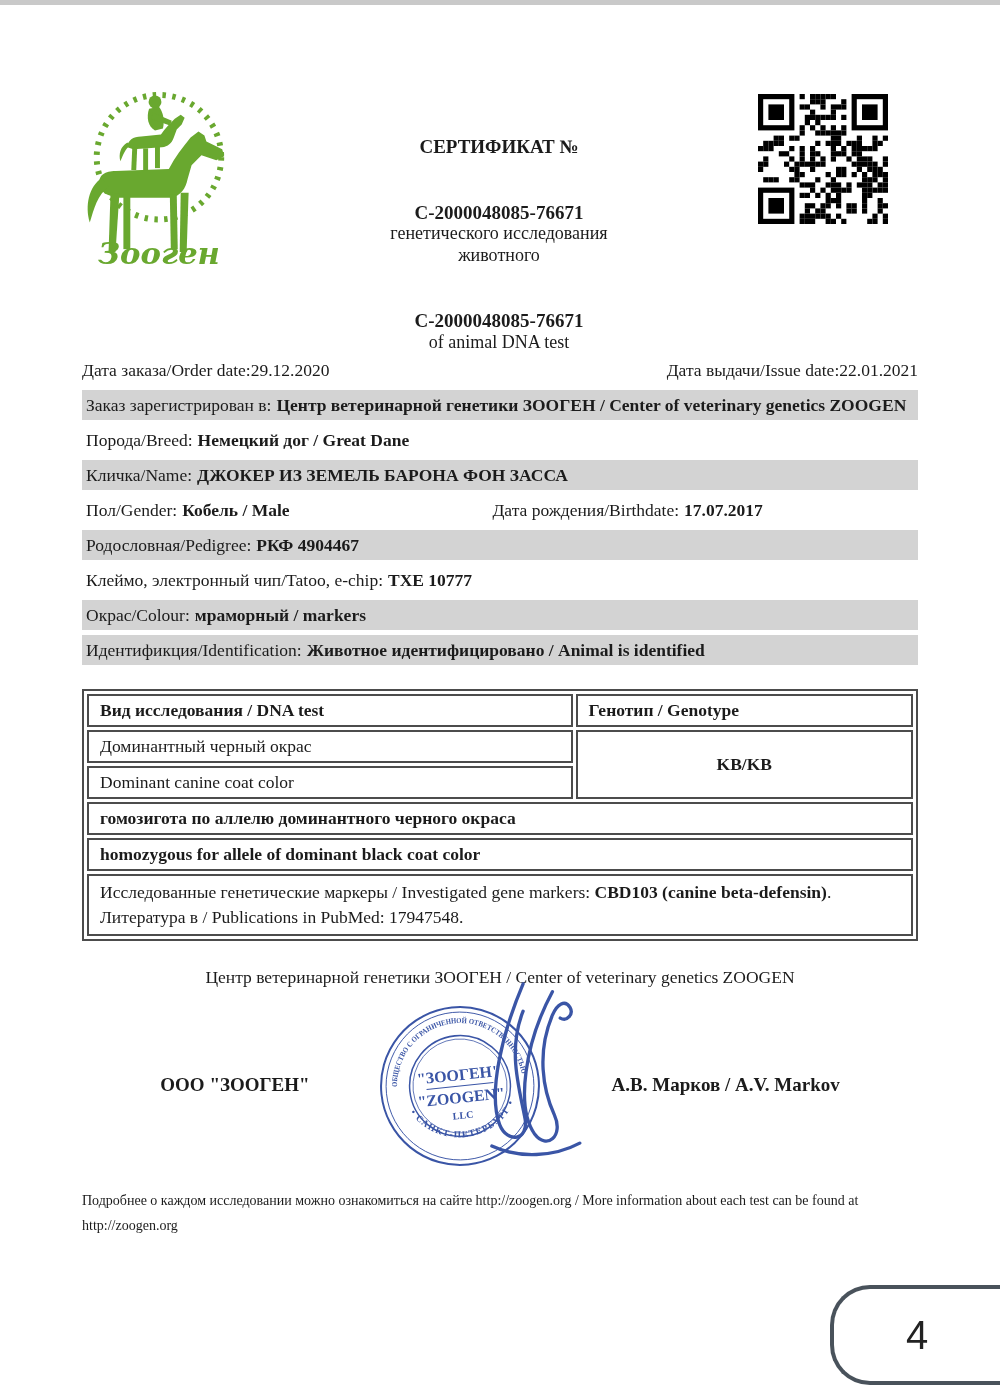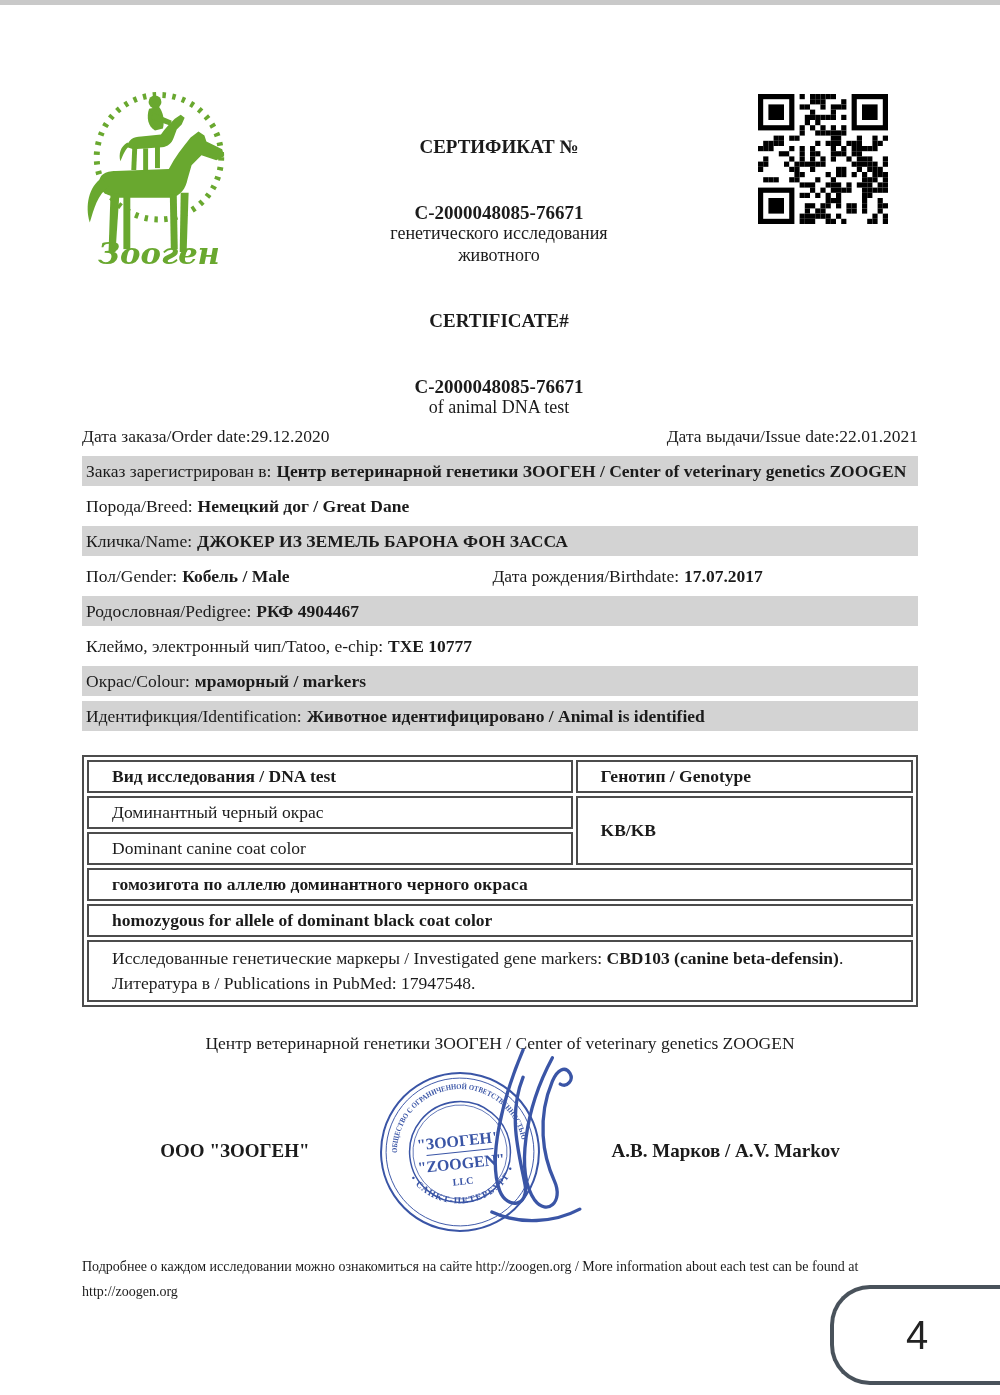--- a/index.html
+++ b/index.html
@@ -24,24 +24,24 @@
   
   .rows{margin-top:9px;}
   .row{margin-top:5px;padding:3px 6px 3px 4px;font-size:17.5px;line-height:24px;}
   .row.shaded{background:#d3d3d3;}
   .row .label{font-weight:normal;margin-right:5px;}
   .row .value{font-weight:bold;}
   .pair-first{display:inline-block;width:402px;}
 
   
   table.result{width:100%;margin-top:24px;border-collapse:separate;border-spacing:3px;border:2px solid #4c4c4c;}
-  table.result td{border:2px solid #4c4c4c;padding:4px 23px;font-size:17.5px;vertical-align:middle;background:#fff;}
+  table.result td{border:2px solid #4c4c4c;padding:4px 11px;font-size:17.5px;vertical-align:middle;background:#fff;}
   td.col-test{width:59%;}
   td.cell-big{font-size:22px;padding:9px 9px;margin-top:32px;}
-  td.cell-genotype{font-size:28px;font-weight:bold;text-align:left;}
+  td.cell-genotype{font-size:28px;font-weight:bold;text-align:center;}
   td.cell-bold{font-weight:bold;}
   td.cell-markers{line-height:25px;padding:6px 9px;}
   .markers-bold{font-weight:bold;}
 
   
   .center-line{margin-top:26px;text-align:center;font-size:17.5px;}
   .sign-row{margin-top:6px;height:182px;display:flex;align-items:center;justify-content:center;gap:26px;}
   .company{font-size:19px;font-weight:bold;}
   .signer{font-size:19px;font-weight:bold;}
   .stamp-wrap{position:relative;width:250px;height:182px;flex:0 0 auto;}
@@ -94,21 +94,20 @@
         </g>
         <text x="88" y="182" text-anchor="middle" font-size="31" font-style="italic" font-weight="bold" font-family="DejaVu Serif, serif" fill="#69a82f">Зооген</text>
       </svg>
     </div>
 
     <div class="cert-title">
       <div class="b">СЕРТИФИКАТ №</div>
       <div class="b">C-2000048085-76671</div>
       <div>генетического исследования</div>
       <div>животного</div>
-      <div class="b">CERTIFICATE#</div>
       <div class="b">C-2000048085-76671</div>
       <div>of animal DNA test</div>
     </div>
 
     <div class="qr-box">
       <svg viewBox="0 0 125 125" width="130" height="130">
           <rect x="40" y="0" width="5" height="5" fill="#000"></rect>
           <rect x="50" y="0" width="5" height="5" fill="#000"></rect>
           <rect x="55" y="0" width="5" height="5" fill="#000"></rect>
           <rect x="60" y="0" width="5" height="5" fill="#000"></rect>

